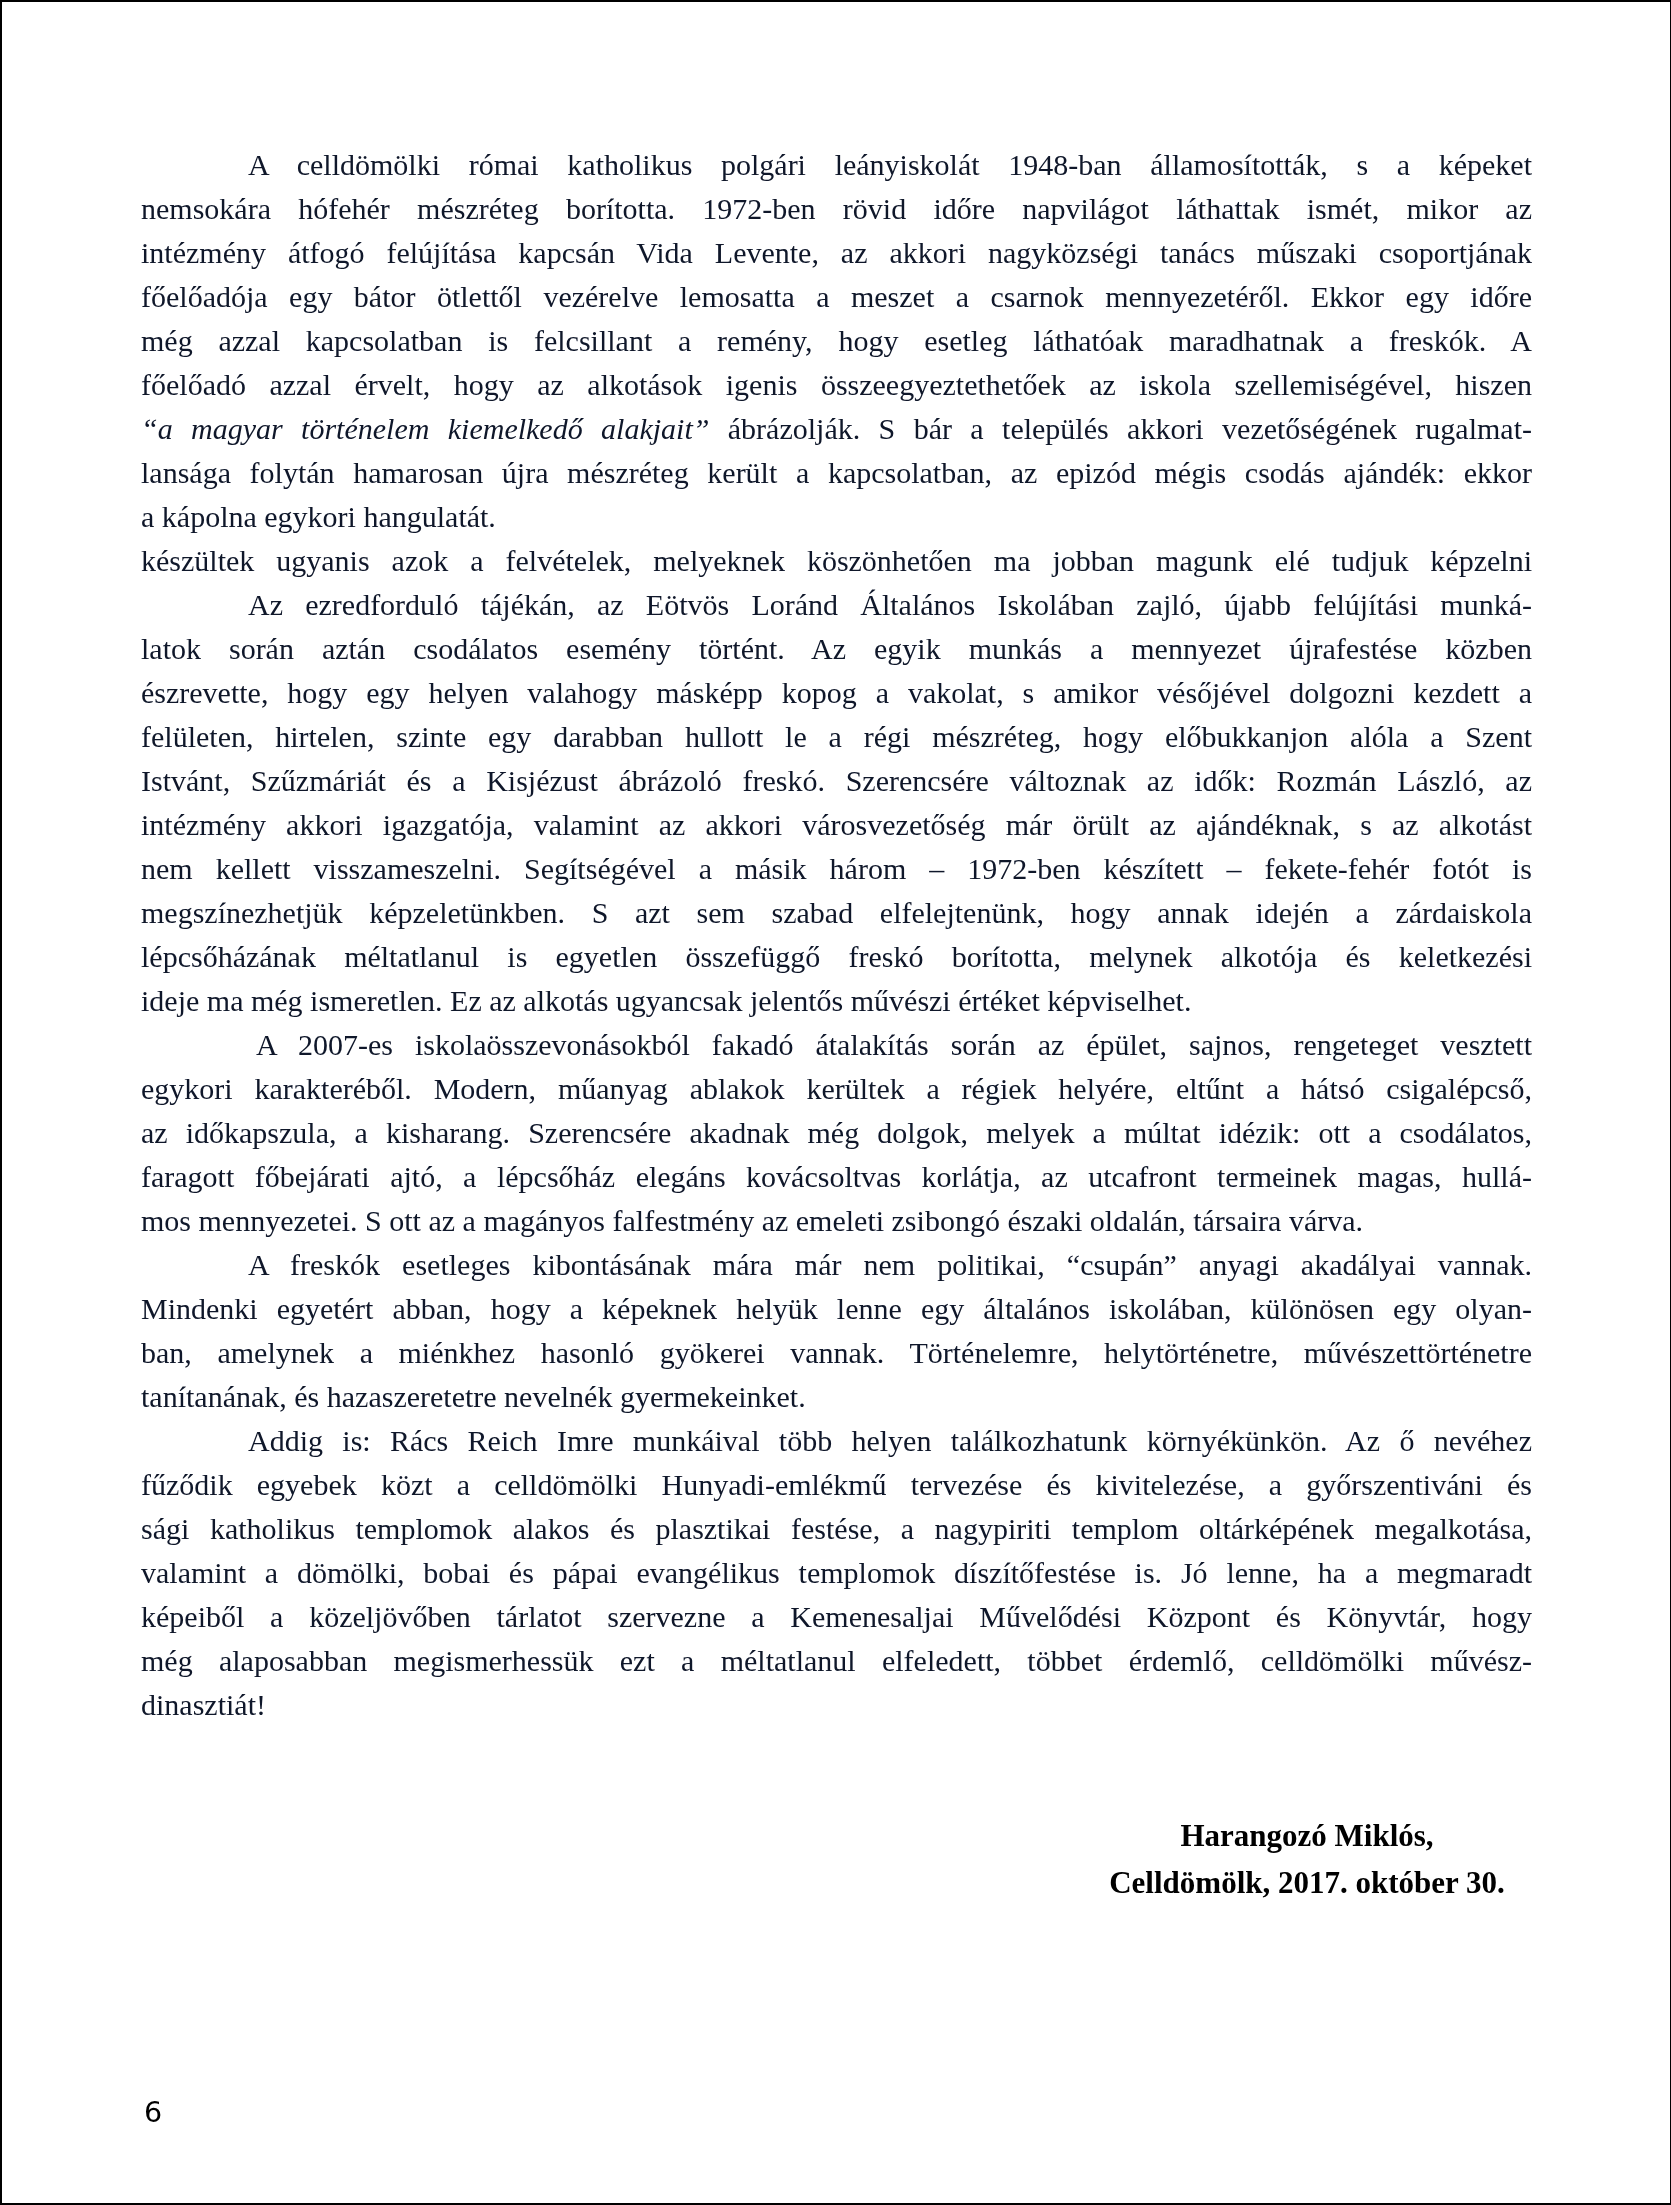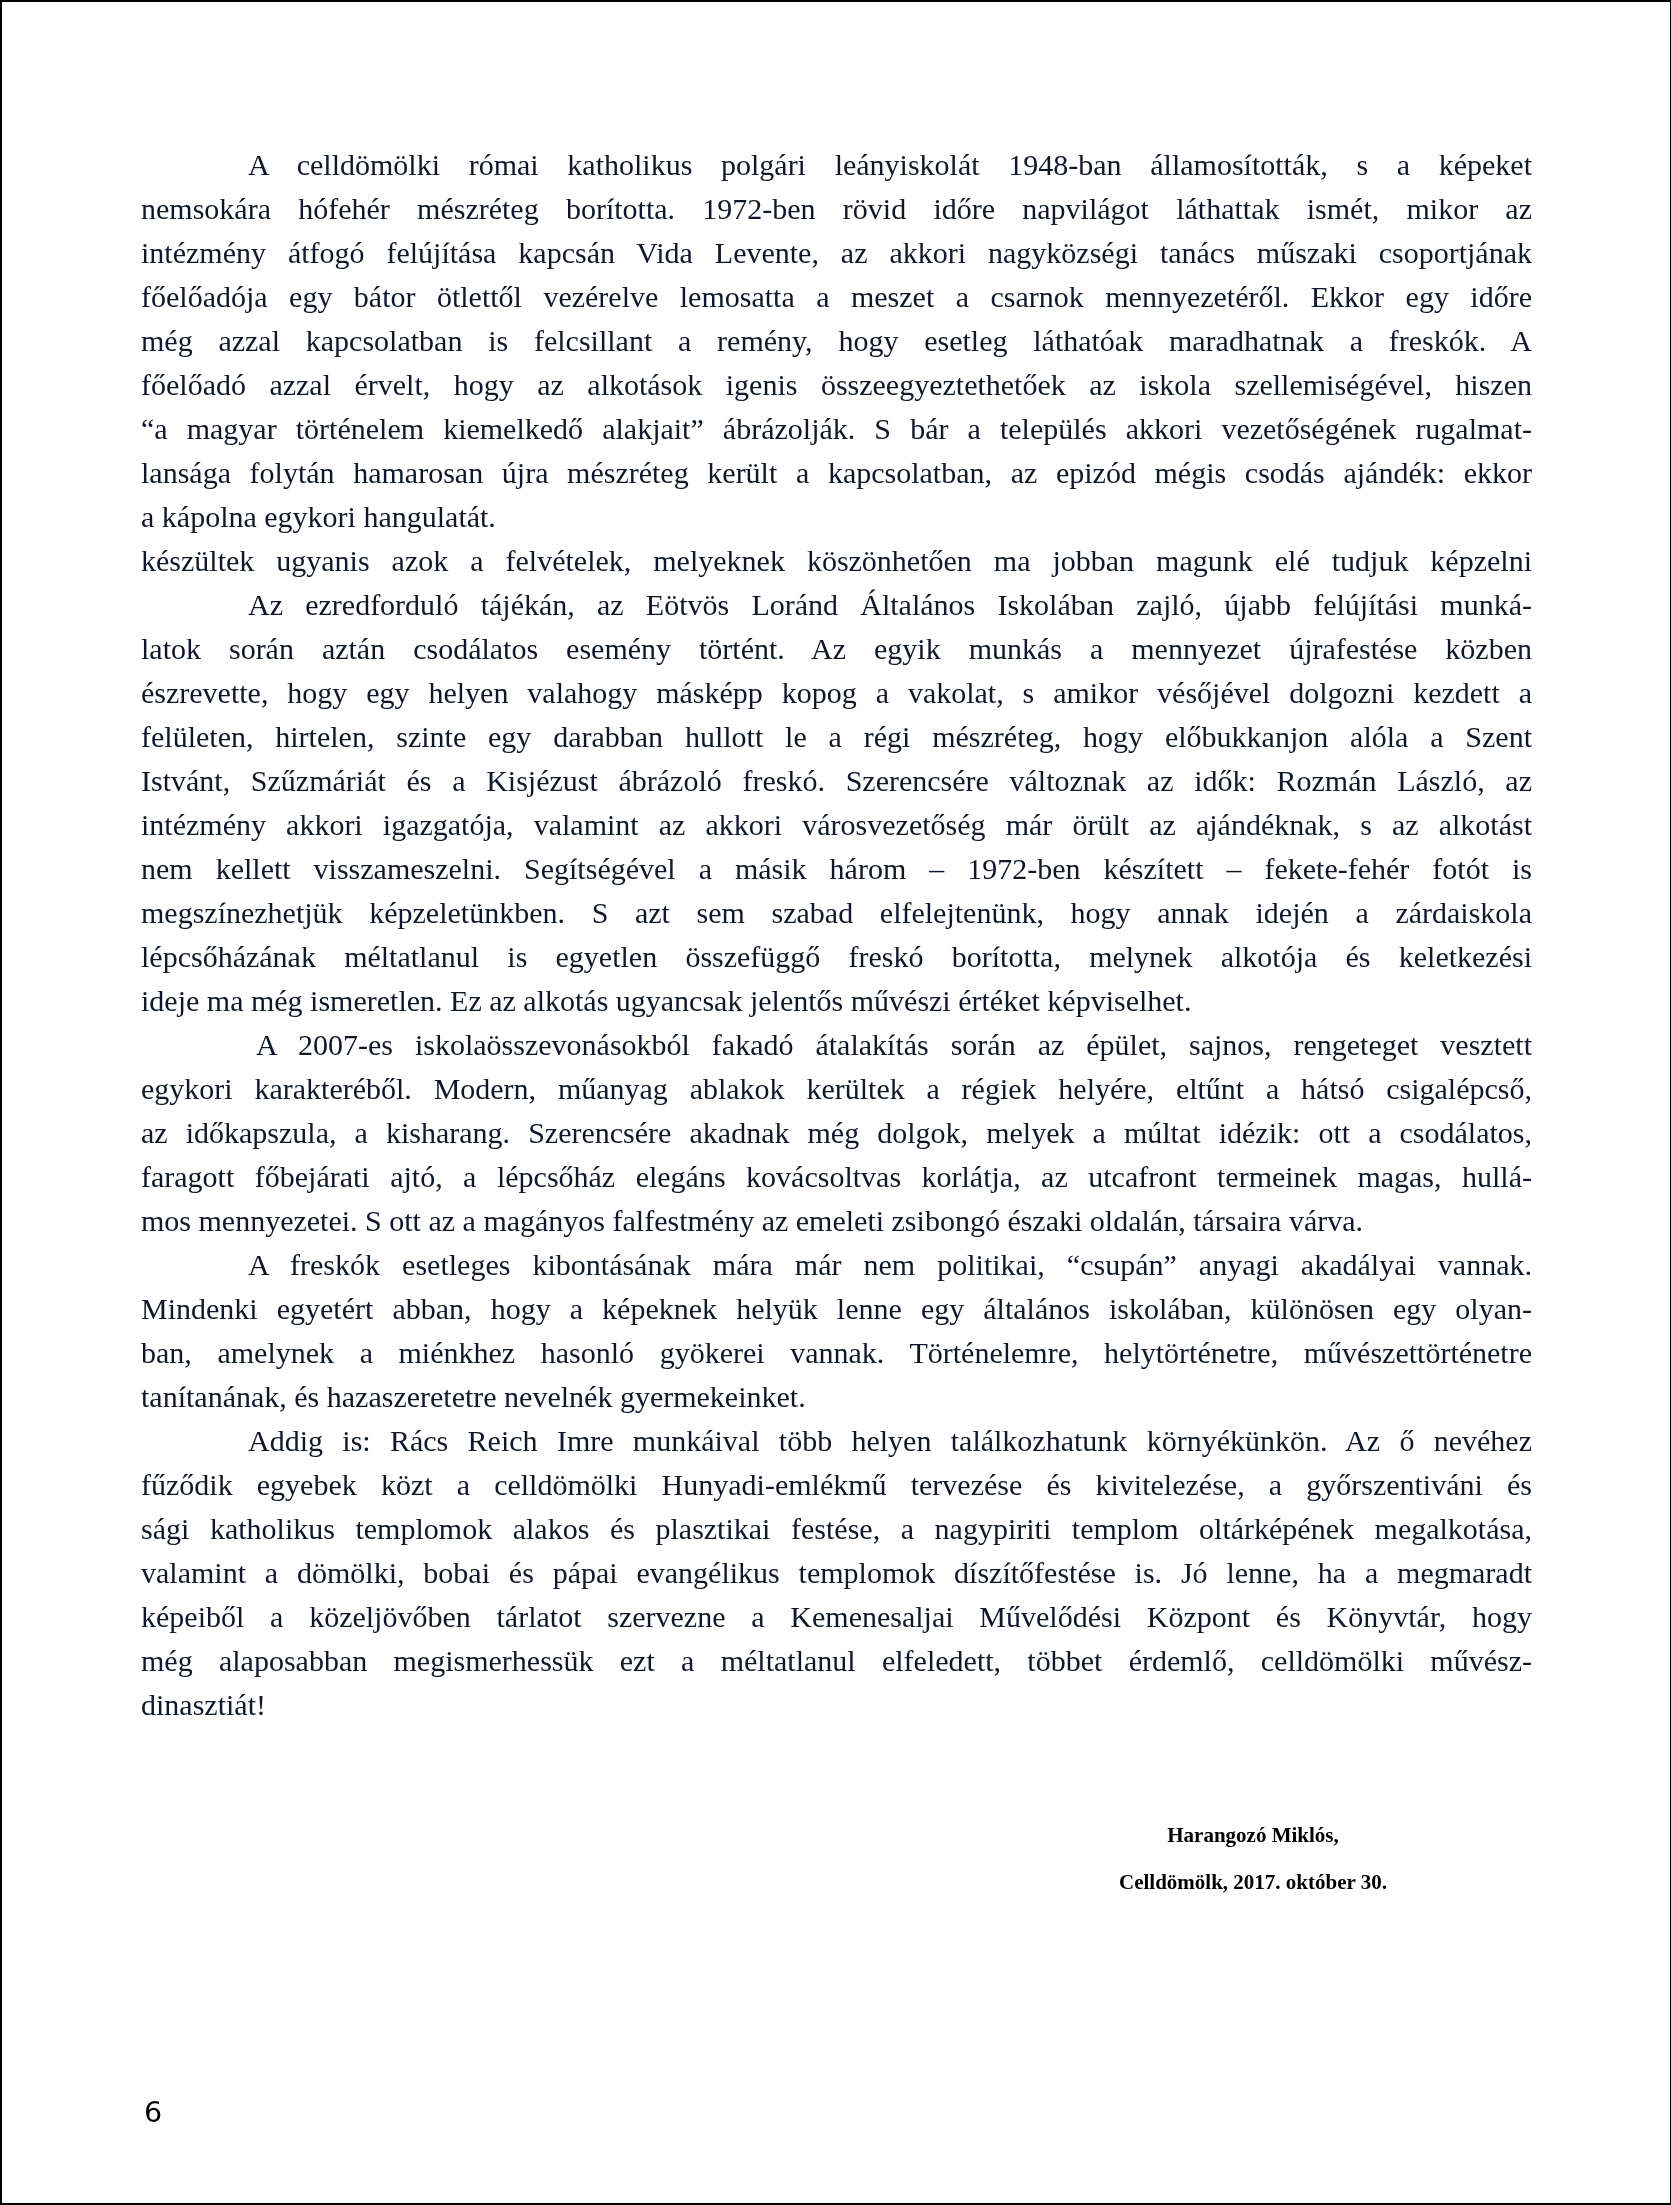--- a/index.html
+++ b/index.html
@@ -46,29 +46,30 @@
   .line.last {
     text-align-last: left;
   }
   .line.first {
     padding-left: 107px;
   }
   .line.first.extra {
     padding-left: 115px;
   }
   .ital {
+    font-style: italic;
   }
   .signature {
     position: absolute;
-    left: 1016px;
+    left: 1070px;
     top: 1810px;
     width: 470px;
     font-family: "Liberation Serif", "DejaVu Serif", serif;
     font-weight: bold;
-    font-size: 21px;
+    font-size: 31px;
     line-height: 47px;
     color: #000000;
     text-align: center;
   }
   .signature .sig-line {
     display: block;
   }
   .page-number {
     position: absolute;
     left: 142px;

